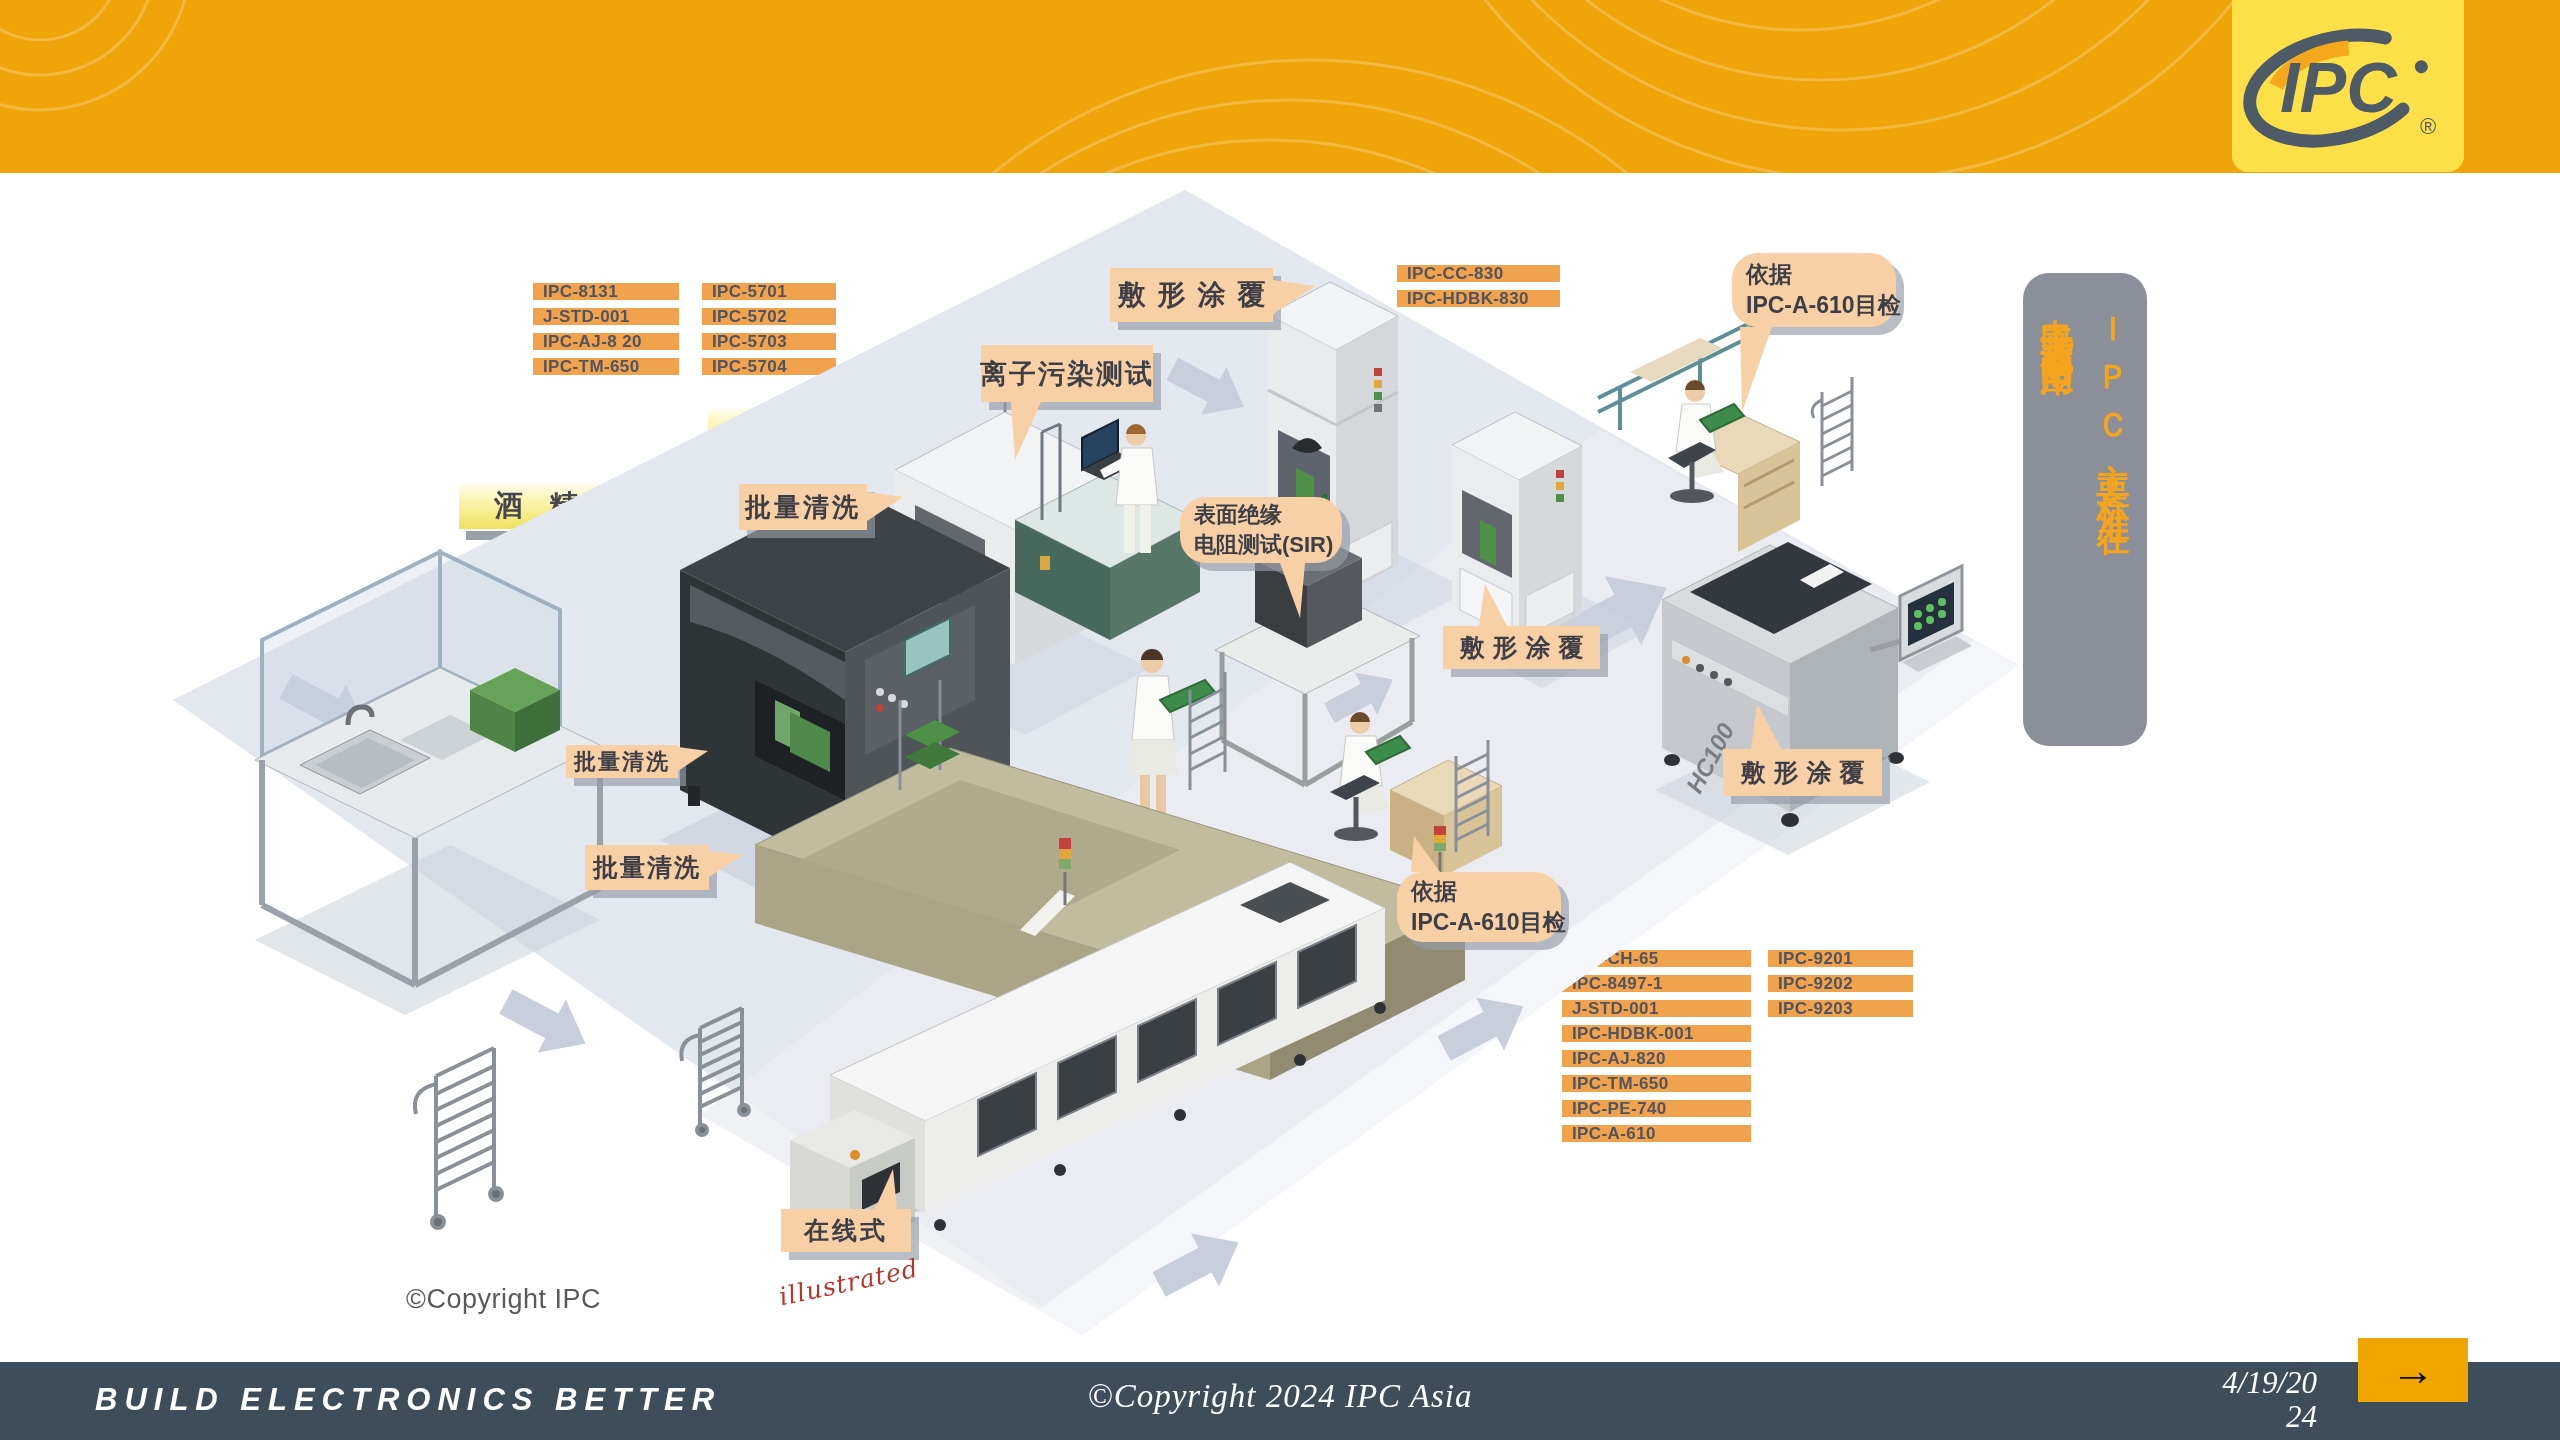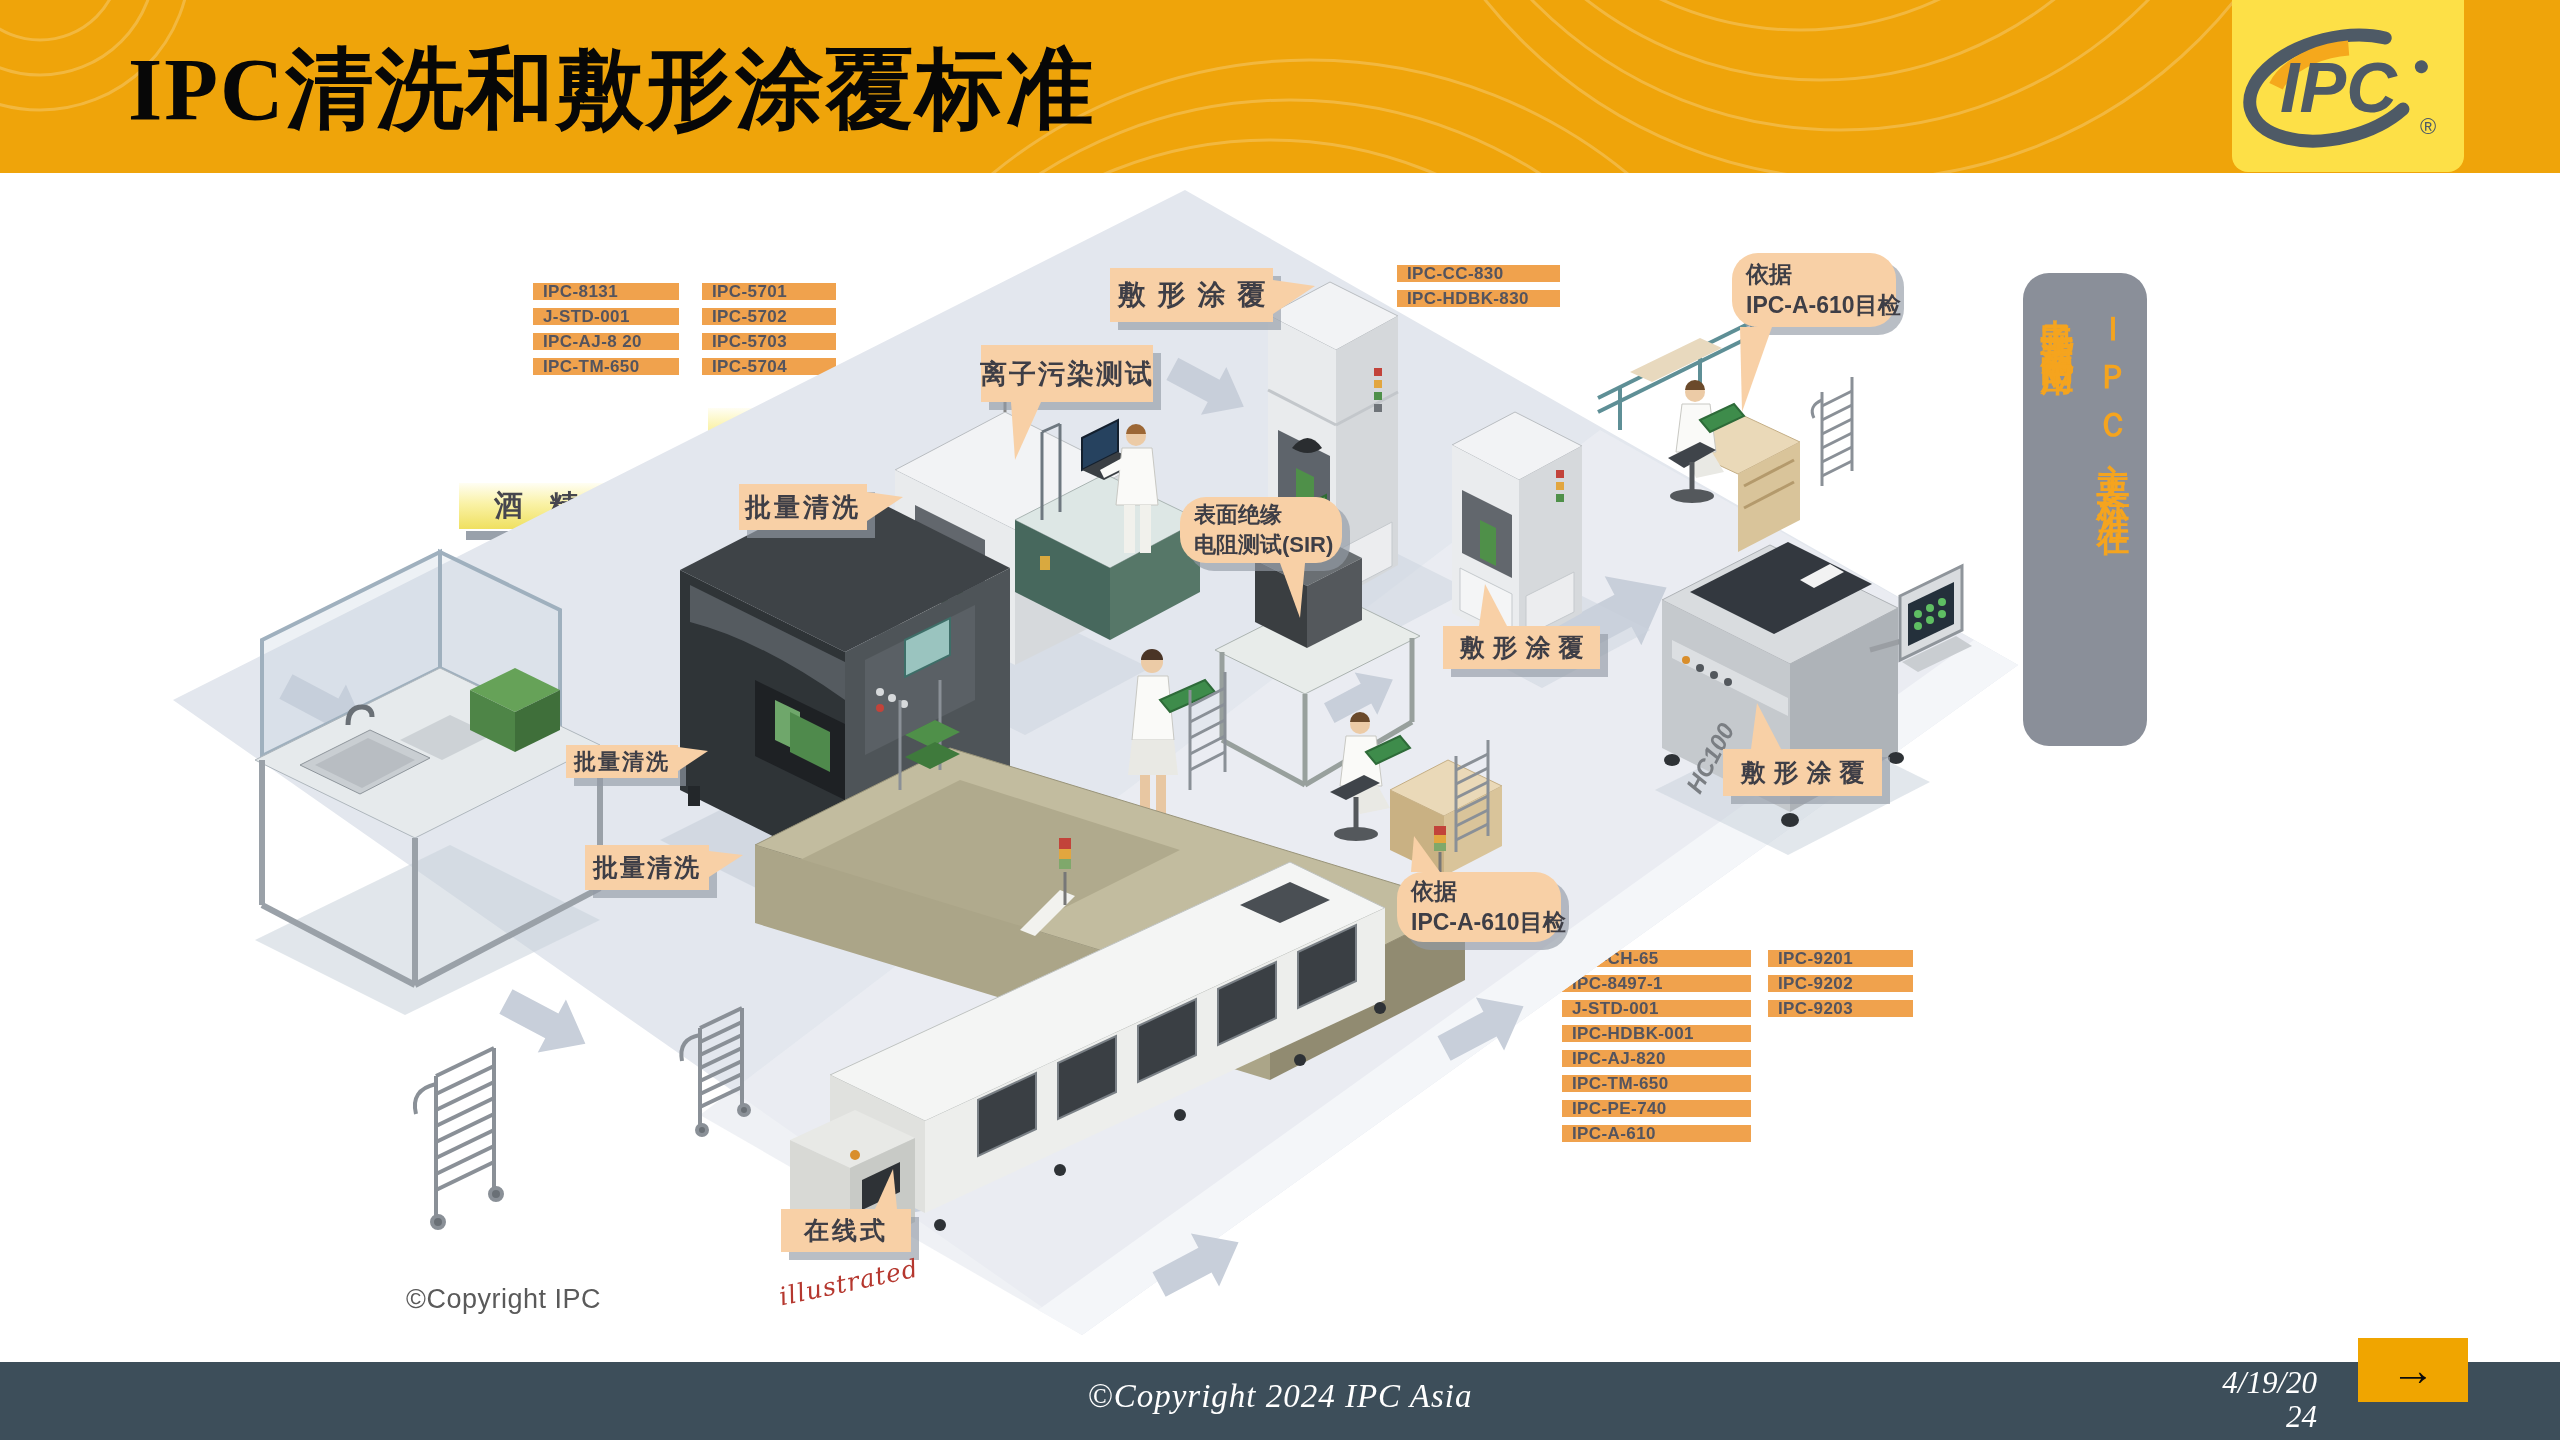--- a/index.html
+++ b/index.html
@@ -62,21 +62,20 @@
           <circle cx="1310" cy="560" r="500"></circle>
         <circle cx="1800" cy="-300" r="330"></circle>
           <circle cx="1820" cy="-300" r="380"></circle>
         <circle cx="1840" cy="-300" r="430"></circle>
           <circle cx="1860" cy="-300" r="480"></circle>
         <circle cx="40" cy="-40" r="80"></circle>
           <circle cx="40" cy="-40" r="115"></circle>
           <circle cx="40" cy="-40" r="150"></circle>
       </g>
     </svg>
-    <div class="title">IPC清洗和敷形涂覆标准</div>
     <div class="logo-box">
       <svg width="232" height="172" viewBox="0 0 232 172">
         <ellipse cx="104" cy="88" rx="88" ry="50" transform="rotate(-14 104 88)" fill="none" stroke="#4E5A66" stroke-width="13" pathLength="100" stroke-dasharray="0 11 78 11" stroke-linecap="round"></ellipse>
         <ellipse cx="106" cy="86" rx="66" ry="36" transform="rotate(-14 106 86)" fill="none" stroke="#F5A81C" stroke-width="15" pathLength="100" stroke-dasharray="0 55 26 19"></ellipse>
         <text x="48" y="112" font-size="70" font-weight="bold" font-style="italic" fill="#4E5A66" font-family="Liberation Sans, sans-serif">IPC</text>
         <text x="188" y="134" font-size="22" fill="#4E5A66">®</text>
       </svg>
     </div>
   </div>
 
@@ -536,20 +535,21 @@
 
   <div class="sidebar">
     <span class="vcol vcol-r">ＩＰＣ主要标准在</span>
     <span class="vcol vcol-l">电子工艺流程中的应用</span>
   </div>
 
   <div class="d-copy">©Copyright IPC</div>
   <div class="sig">illustrated</div>
 
   <div class="footer">
+    <div class="tagline">BUILD ELECTRONICS BETTER</div>
     <div class="f-copy">©Copyright 2024 IPC Asia</div>
     <div class="f-date">
       <div>4/19/20</div>
       <div>24</div>
     </div>
   </div>
   <button class="next-btn">
     <span>→</span>
   </button>
 

